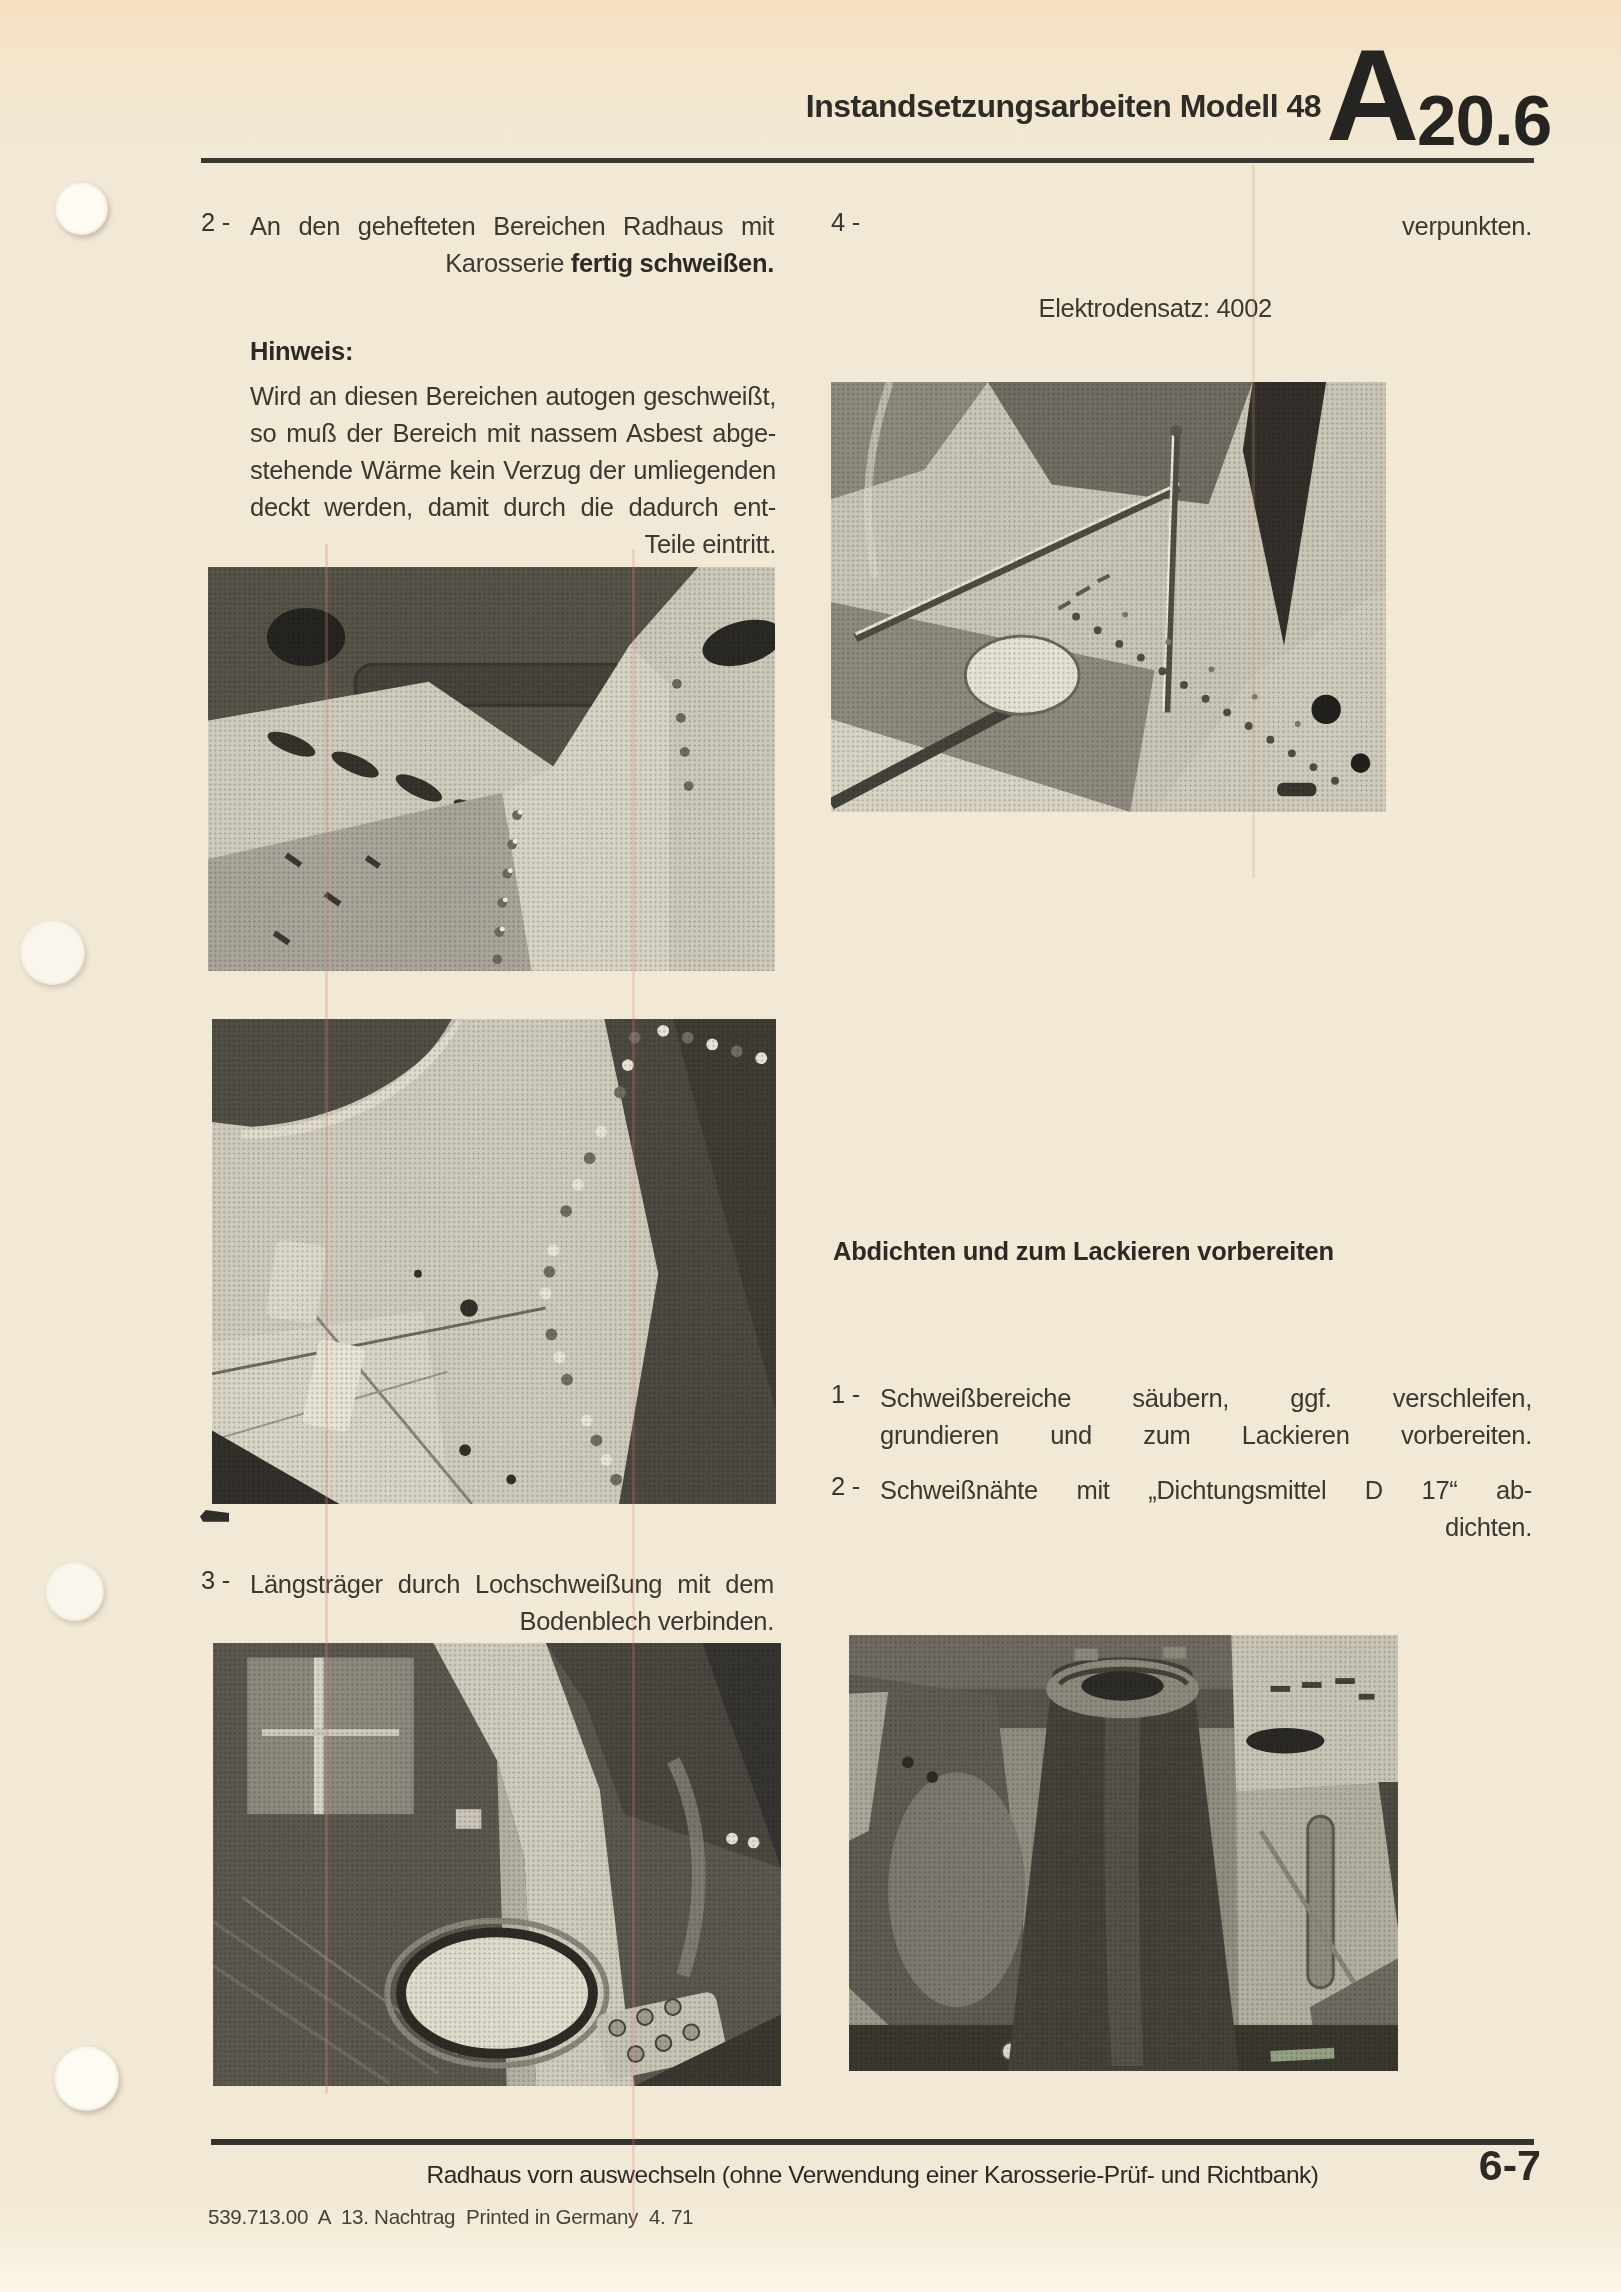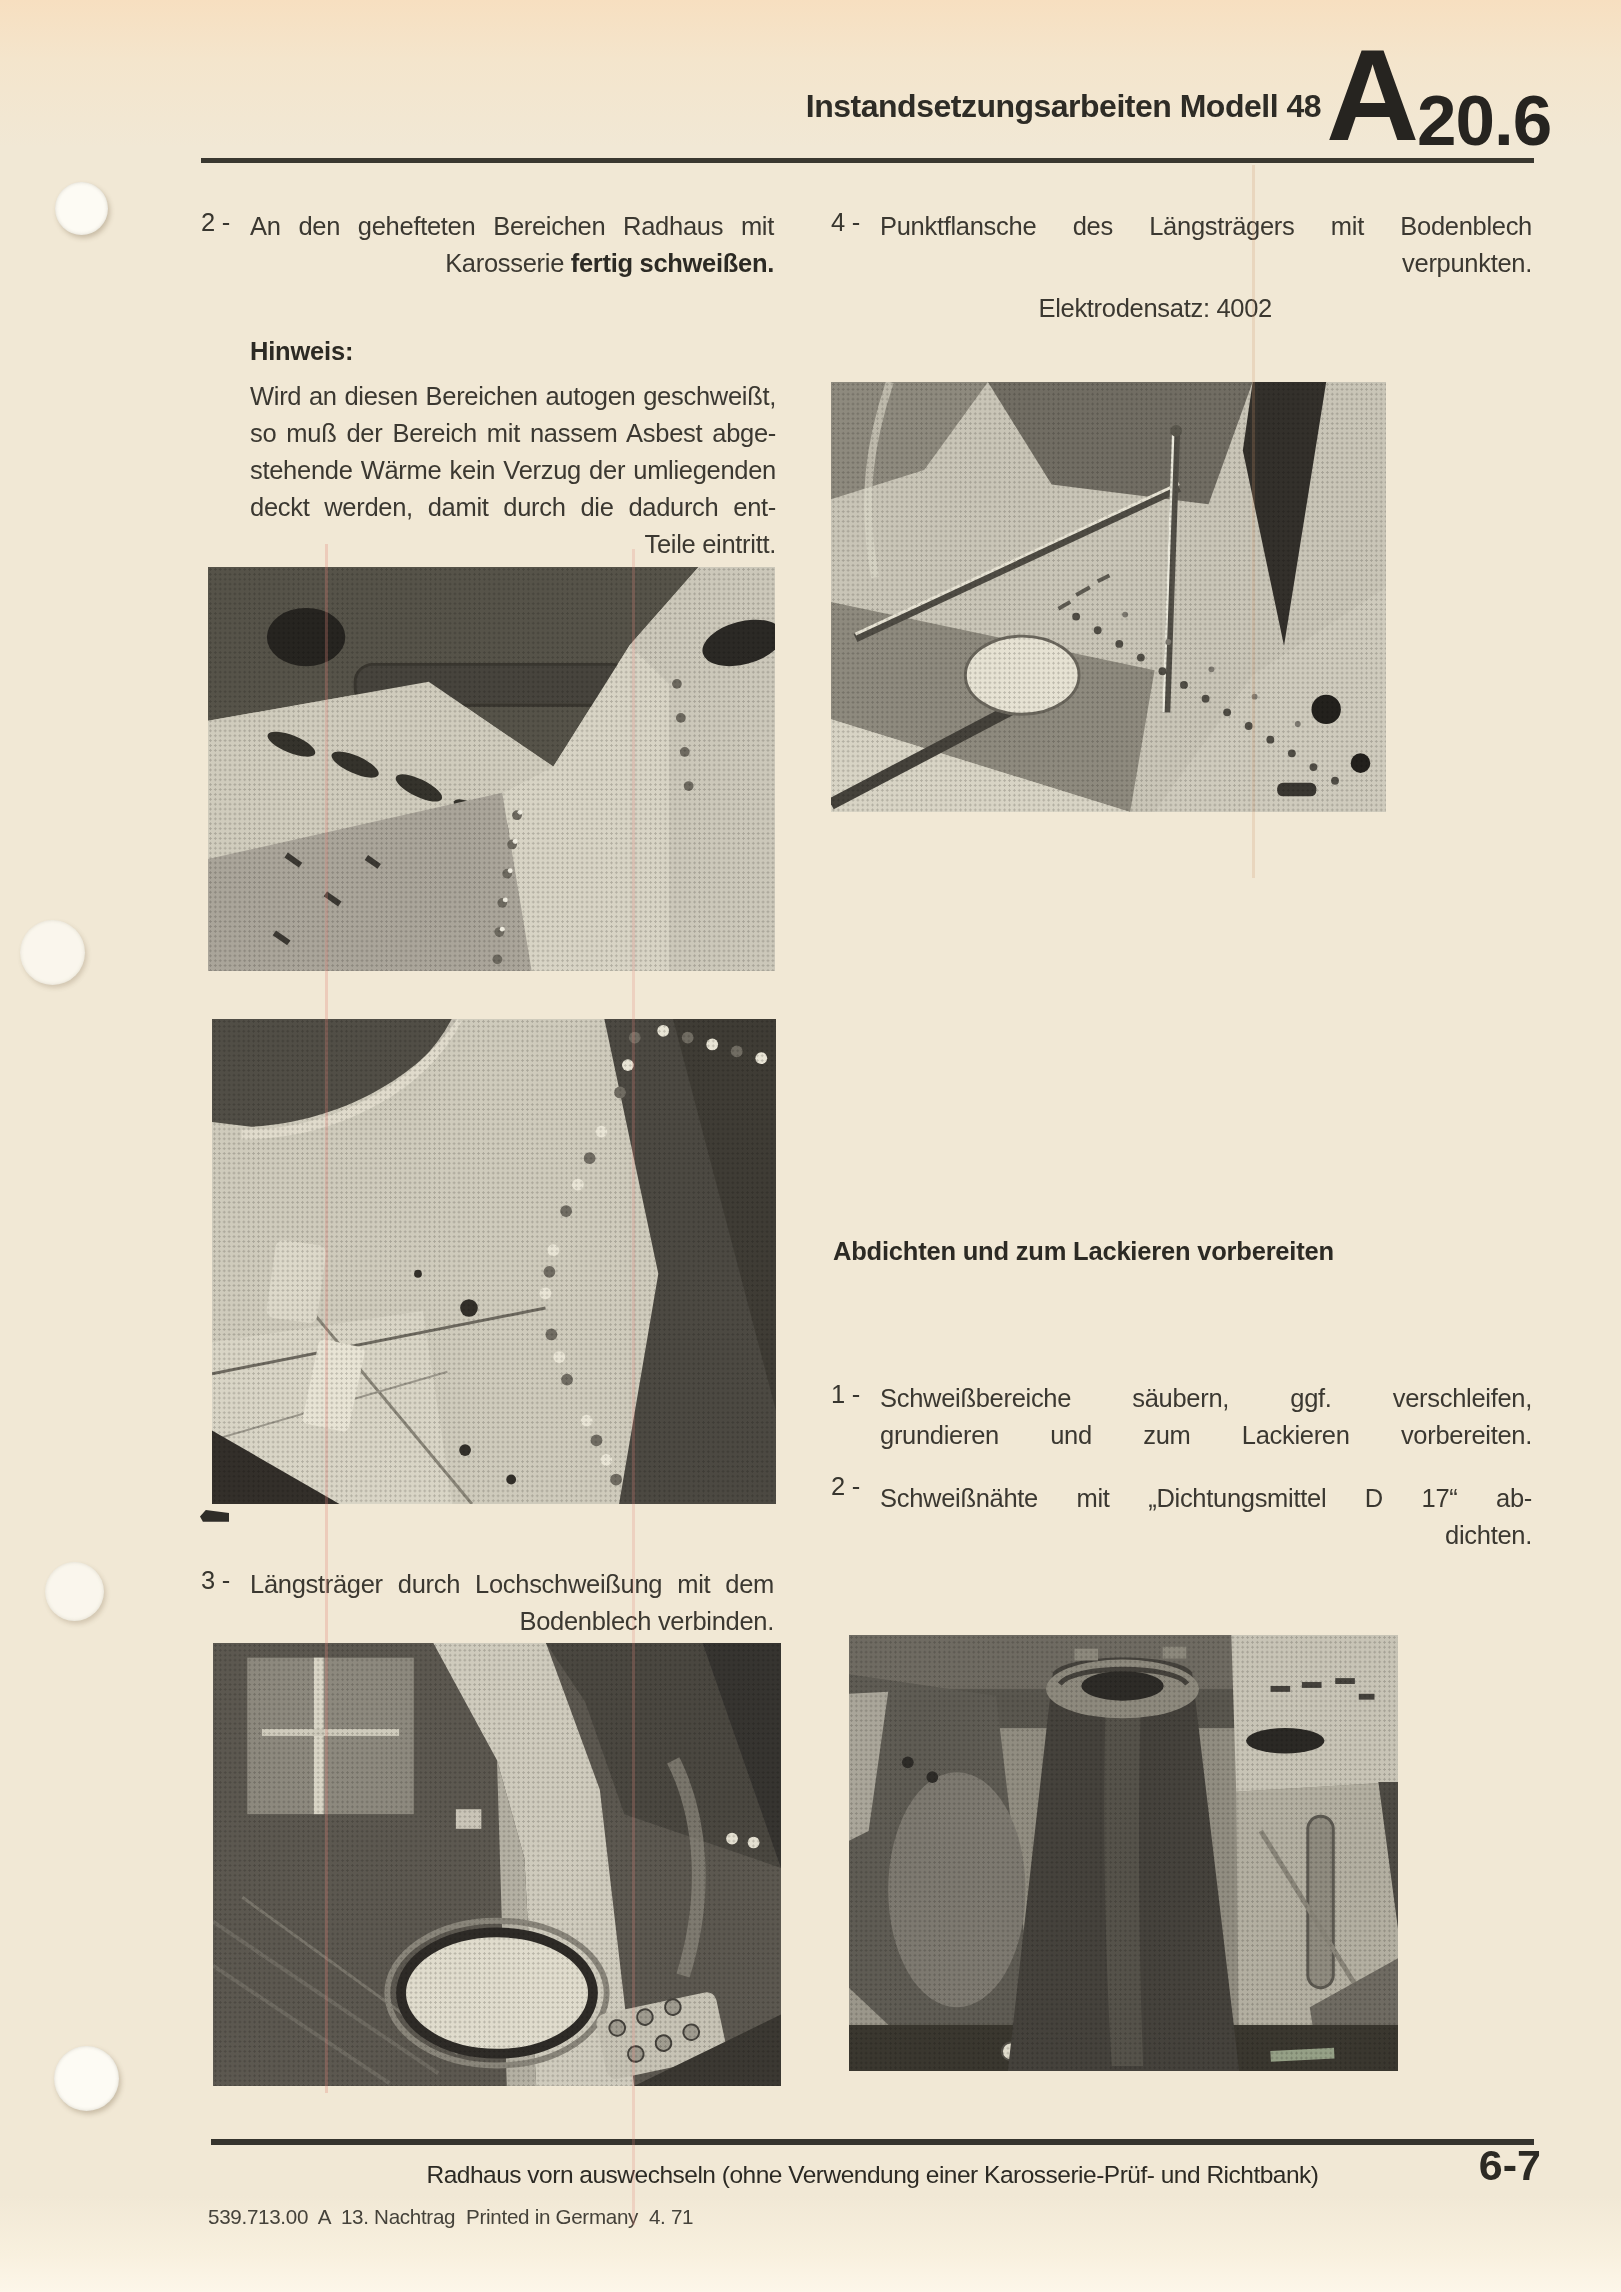--- a/index.html
+++ b/index.html
@@ -199,21 +199,20 @@
       </g>
       <circle cx="530" cy="200" r="6" fill="#e5e1d2"></circle>
         <circle cx="552" cy="204" r="6" fill="#e5e1d2"></circle>
       <path d="M430,453 L580,380 V453 Z" fill="#3b3832"></path>
     </svg>
   </div>
 
   <div class="abs step" style="left:831px;top:208px;width:701px;">
     <span class="marker">4 -</span>
     <div class="lines" style="width:652px;">
-      <span class="ln jl">Punktflansche des Längsträgers mit Bodenblech</span>
       <span class="ln ll">verpunkten.</span>
     </div>
   </div>
   <div class="abs ln ll" style="left:880px;top:290px;width:392px;">Elektrodensatz: 4002</div>
 
   <div class="photo" style="left:831px;top:382px;width:555px;height:430px;">
     <svg viewBox="0 0 566 440" preserveAspectRatio="none">
       <rect width="566" height="440" fill="#c9c5b7"></rect>
       <path d="M160,0 H430 L385,125 L225,105 Z" fill="#716d63"></path>
       <path d="M0,0 H160 L95,90 L0,120 Z" fill="#8e8a7e"></path>
@@ -263,21 +262,21 @@
   <div class="abs step" style="left:831px;top:1380px;width:701px;">
     <span class="marker">1 -</span>
     <div class="lines" style="width:652px;">
       <span class="ln jl">Schweißbereiche säubern, ggf. verschleifen,</span>
       <span class="ln jl">grundieren und zum Lackieren vorbereiten.</span>
     </div>
   </div>
 
   <div class="abs step" style="left:831px;top:1472px;width:701px;">
     <span class="marker">2 -</span>
-    <div class="lines" style="width:652px;margin-top:8px;">
+    <div class="lines" style="width:652px;">
       <span class="ln jl">Schweißnähte mit „Dichtungsmittel D 17“ ab-</span>
       <span class="ln ll">dichten.</span>
     </div>
   </div>
 
   <div class="photo" style="left:849px;top:1635px;width:549px;height:436px;">
     <svg viewBox="0 0 560 445" preserveAspectRatio="none">
       <rect width="560" height="445" fill="#918d81"></rect>
       <rect width="560" height="95" fill="#6f6b62"></rect>
       <rect y="55" width="560" height="40" fill="#5a574f"></rect>

